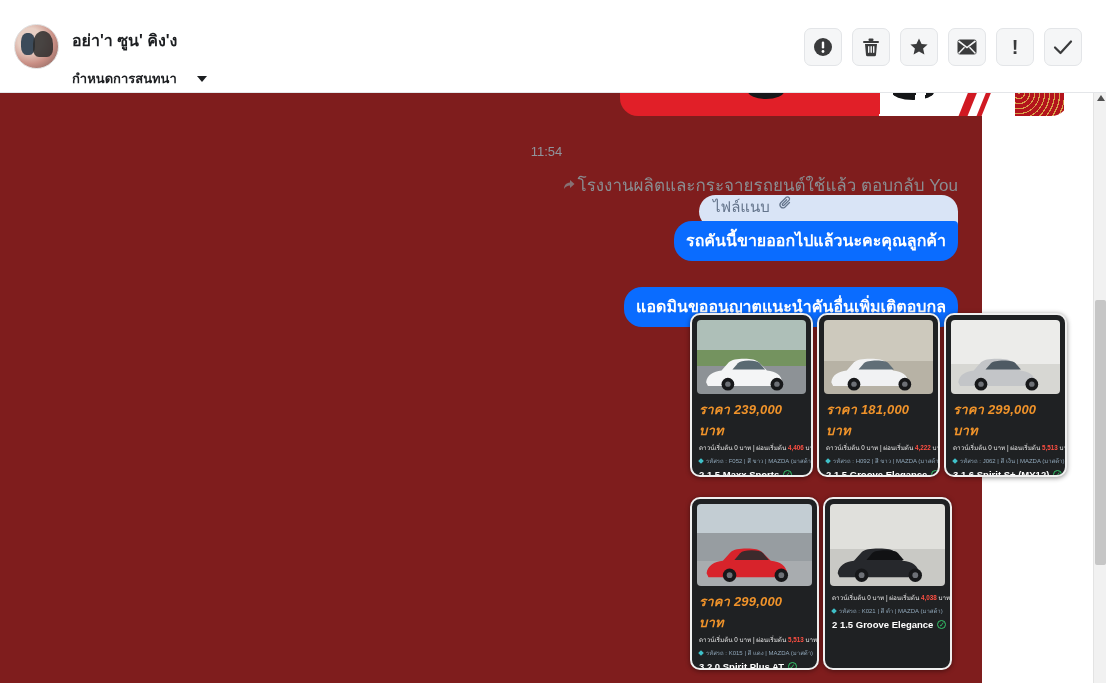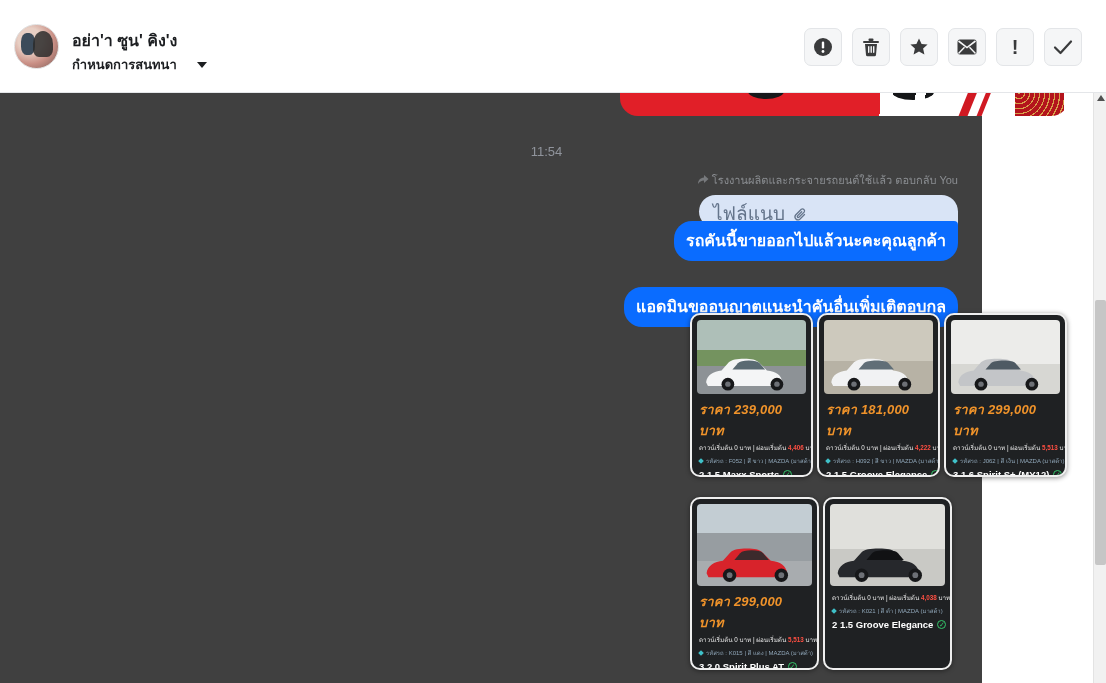--- a/index.html
+++ b/index.html
@@ -10,64 +10,64 @@
   .header { position:absolute; left:0; top:0; width:1106px; height:93px;
     background:#fff; border-bottom:1px solid #e4e6e9; z-index:5; }
   .avatar { position:absolute; left:14px; top:24px; width:45px; height:45px; border-radius:50%;
     background:radial-gradient(circle at 35% 35%, #e8cfc4 0 30%, #c98f85 60%, #7a5a54 100%);
     border:1px solid #e0e0e0; overflow:hidden; }
   .avatar::before{ content:""; position:absolute; left:6px; top:8px; width:14px; height:22px;
     background:#3c4b5a; border-radius:40%; }
   .avatar::after{ content:""; position:absolute; right:5px; top:6px; width:20px; height:26px;
     background:#2b2b2b; border-radius:50% 50% 30% 30%; opacity:.85; }
   .person-name { position:absolute; left:72px; top:28px; font-size:16px; font-weight:700; color:#1c1e21; }
-  .convo-row { position:absolute; left:72px; top:54px; display:flex; align-items:center; gap:20px;
+  .convo-row { position:absolute; left:72px; top:68px; display:flex; align-items:center; gap:20px;
     font-size:13px; font-weight:700; color:#1c1e21; cursor:pointer; }
   .caret-down { width:0; height:0; border-left:5px solid transparent; border-right:5px solid transparent;
     border-top:6px solid #1c1e21; }
   .hdr-actions { position:absolute; top:28px; right:24px; display:flex; gap:10px; }
   .hbtn { width:38px; height:38px; border-radius:7px; background:#f5f6f7; border:1px solid #e3e5e8;
     display:flex; align-items:center; justify-content:center; cursor:pointer; }
   .hbtn svg { display:block; }
   .hbtn .bang { font-size:20px; font-weight:800; color:#3a3b3c; line-height:1; }
 
   
   .scroll-track { position:absolute; right:0; top:93px; width:13px; height:590px; background:#f1f1f1;
     border-left:1px solid #e3e3e3; z-index:6; }
   .scroll-arrow { position:absolute; top:2px; left:3px; width:0; height:0;
     border-left:4px solid transparent; border-right:4px solid transparent; border-bottom:6px solid #505050; }
   .scroll-thumb { position:absolute; left:1px; top:207px; width:11px; height:265px; background:#c6c6c6; border-radius:2px; }
 
   
-  .chat { position:absolute; left:0; top:93px; width:982px; height:590px; background:#404040; }
+  .chat { position:absolute; left:0; top:93px; width:982px; height:590px; background:#7f1d1d; }
 
   
   .banner { position:absolute; left:620px; top:0px; width:449px; height:23px;
     border-radius:0 0 18px 18px; overflow:hidden;
     background:linear-gradient(to right,#e11f28 0 58%, #ffffff 58% 100%); }
   .banner .blob1 { position:absolute; left:128px; top:-9px; width:36px; height:15px; background:#17181a; border-radius:50%; }
   .banner .blob2 { position:absolute; left:272px; top:-9px; width:42px; height:16px; background:#141517; border-radius:50%; }
   .banner .diag-white { position:absolute; left:54%; top:-6px; width:22%; height:36px;
     background:repeating-linear-gradient(100deg, rgba(255,255,255,0) 0 22px, #ffffff 22px 32px); }
   .banner .diag-red1 { position:absolute; left:76.5%; top:-6px; width:9px; height:36px; background:#d01922; transform:skewX(-22deg); }
   .banner .diag-red2 { position:absolute; left:80.5%; top:-6px; width:5px; height:36px; background:#d01922; transform:skewX(-22deg); }
   .banner .dress { position:absolute; left:88%; top:-4px; width:11%; height:32px; border-radius:3px;
     background:#b3141c;
     background-image:repeating-radial-gradient(circle at 4px 4px, #d8a14b 0 1.2px, rgba(0,0,0,0) 1.2px 5px); }
 
   .timestamp { position:absolute; left:0; top:51px; width:1093px; text-align:center;
     font-size:13px; color:#90949c; }
 
   .reply-status { position:absolute; right:24px; top:78px; display:flex; align-items:center; gap:3px;
-    font-size:11px; color:#8a8d91; }
+    font-size:17px; color:#8a8d91; }
   .reply-status svg { opacity:.75; }
 
   .attach-bubble { position:absolute; right:24px; top:102px; width:259px; height:33px;
-    background:#d9e4f6; border-radius:18px 18px 4px 18px; display:flex; align-items:flex-end;
-    padding:0 14px; gap:8px; font-size:19px; color:#64748b; cursor:pointer; }
+    background:#d9e4f6; border-radius:18px 18px 4px 18px; display:flex; align-items:flex-start;
+    padding:0 14px; gap:8px; font-size:15px; color:#64748b; cursor:pointer; }
   .attach-bubble svg { flex:none; }
 
   .msg-bubble { position:absolute; right:24px; background:#0a6cff; color:#fff;
     font-size:16px; font-weight:700; padding:7px 12px 8px; white-space:nowrap; }
   .msg-1 { top:128px; border-radius:18px 4px 18px 18px; }
   .msg-2 { top:194px; border-radius:18px; }
 
   
   .cards-row { position:absolute; display:flex; gap:4px; }
   .row-1 { left:690px; top:220px; }

